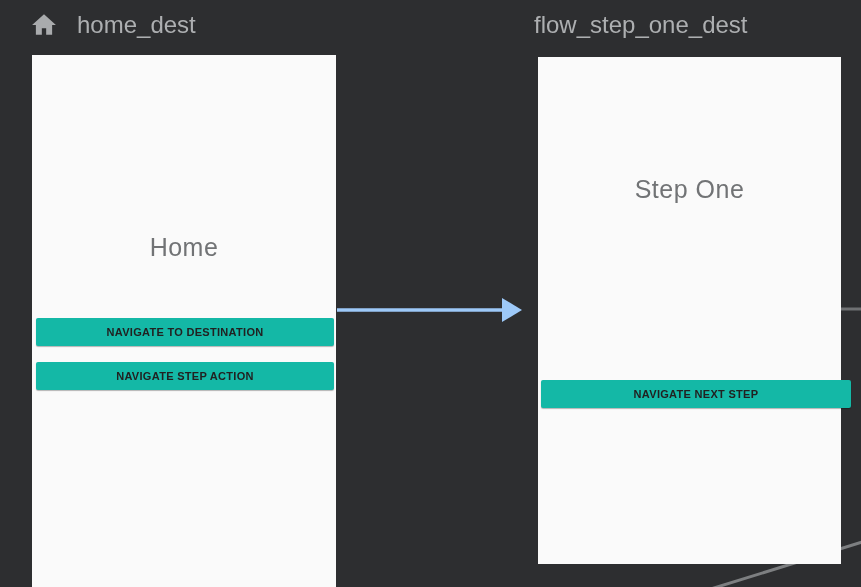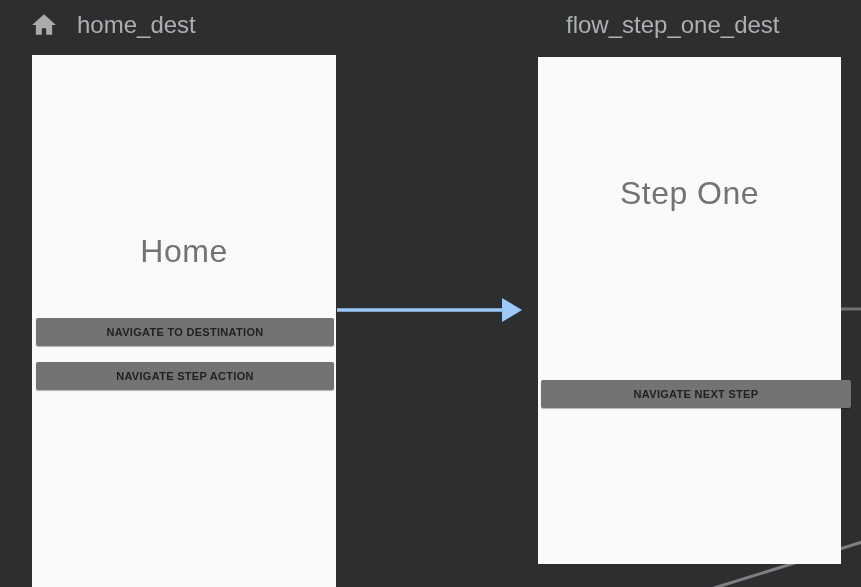--- a/index.html
+++ b/index.html
@@ -13,42 +13,42 @@
   .under-layer{z-index:0;}
   .edge-layer{z-index:2;}
 
   .dest-header{
     position:absolute;z-index:3;
     display:flex;align-items:center;gap:20px;
     color:#adafb1;font-size:24px;line-height:30px;
     white-space:nowrap;cursor:default;
   }
   .header-home{left:31px;top:10px;}
-  .header-step{left:566px;top:10px;}
+  .header-step{left:534px;top:10px;}
   .home-glyph{width:26px;height:26px;display:block;}
 
   .card{
     position:absolute;z-index:1;
     background:#fafafa;
   }
   .card-home{left:32px;top:55px;width:304px;height:562px;}
   .card-step{left:538px;top:57px;width:303px;height:507px;}
 
   .screen-title{
     position:absolute;left:0;right:0;
     text-align:center;
-    color:#717375;font-size:32px;line-height:1.1;
+    color:#717375;font-size:25px;line-height:1.1;
     letter-spacing:0.5px;
   }
   .home-title{top:179px;}
   .step-title{top:119px;}
 
   .preview-button{
     position:absolute;
-    background:#737373;
+    background:#14b8a6;
     border-radius:2px;
     box-shadow:0 1px 1px rgba(0,0,0,0.28);
     display:flex;align-items:center;justify-content:center;
     font-size:11px;font-weight:bold;color:#212121;
     letter-spacing:0.3px;white-space:nowrap;
     cursor:default;
   }
   .btn-home-0{left:4px;top:263px;width:298px;height:28px;}
   .btn-home-1{left:4px;top:307px;width:298px;height:28px;}
   .btn-step-0{left:3px;top:323px;width:310px;height:28px;}

